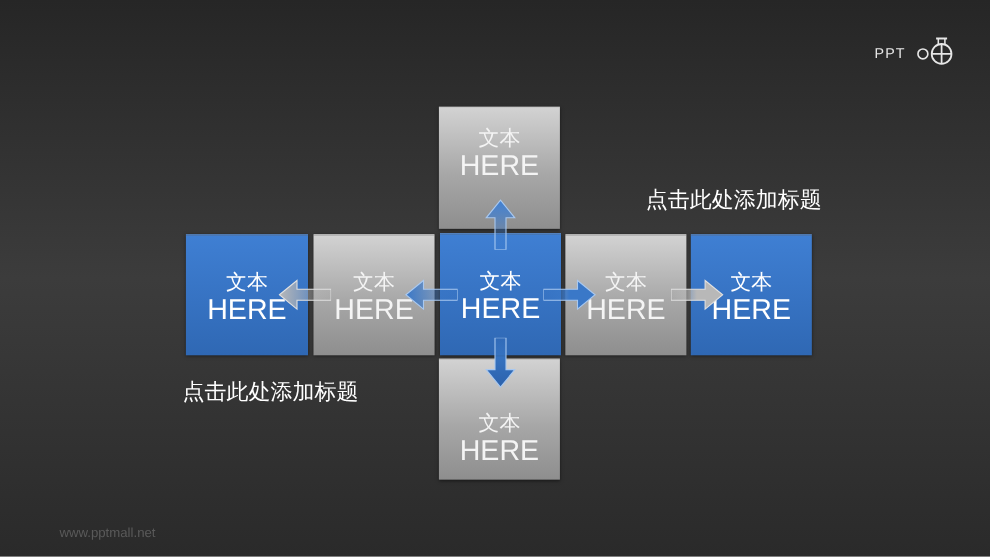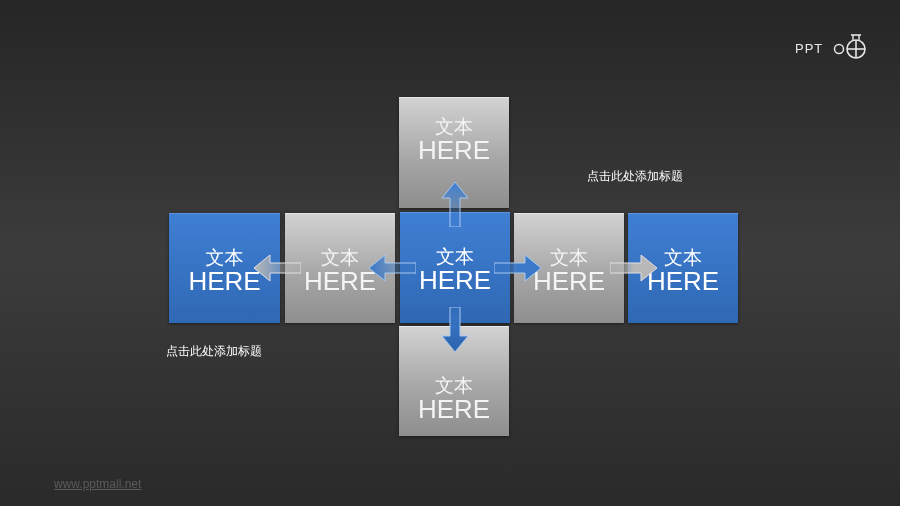--- a/index.html
+++ b/index.html
@@ -15,25 +15,25 @@
     color: #ffffff; text-align: center;
     box-shadow: 0 1px 3px rgba(0,0,0,0.5);
   }
   .box.blue { background: linear-gradient(180deg, #3f7fd3 0%, #2f68b4 100%); border-top: 1px solid #5b95e0; }
   .box.gray { background: linear-gradient(180deg, #d2d2d2 0%, #a7a7a7 55%, #8e8e8e 100%); border-top: 1px solid #e6e6e6; }
   .box .l1 { font-size: 19px; line-height: 24px; }
   .box .l2 { font-family: "Liberation Sans", sans-serif; font-size: 26px; line-height: 24px; }
   .box.gray .l1, .box.gray .l2 { color: #f4f4f4; }
   .arrow { position: absolute; }
   .caption {
-    position: absolute; color: #ffffff; font-size: 12px; white-space: nowrap;
+    position: absolute; color: #ffffff; font-size: 20px; white-space: nowrap;
   }
   .watermark {
     position: absolute; left: 54px; top: 477px; color: #5a5a5a;
-    font-family: "Liberation Sans", sans-serif; font-size: 12px; text-decoration: underline;
+    font-family: "Liberation Sans", sans-serif; font-size: 12px;
   }
   .logo { position: absolute; left: 795px; top: 32px; }
   .logo-text {
     position: absolute; left: 0; top: 9px; color: #e6e6e6;
     font-family: "Liberation Sans", sans-serif; font-size: 13px; letter-spacing: 1px; font-weight: 300;
   }
 </style>
 </head>
 <body>
 

